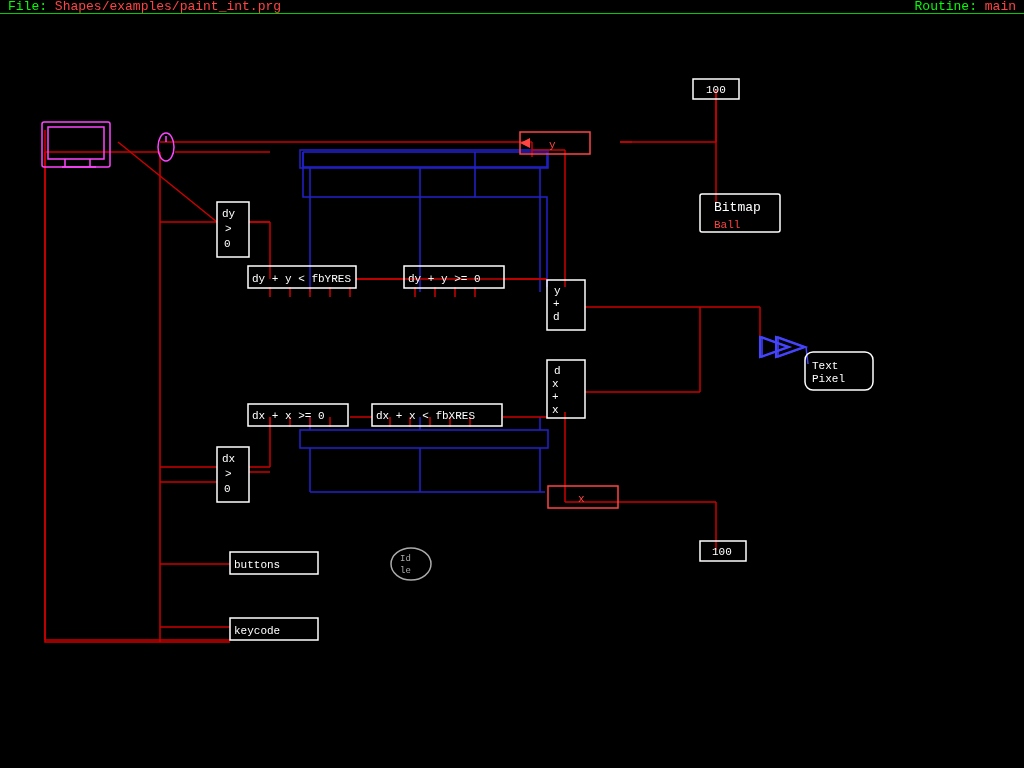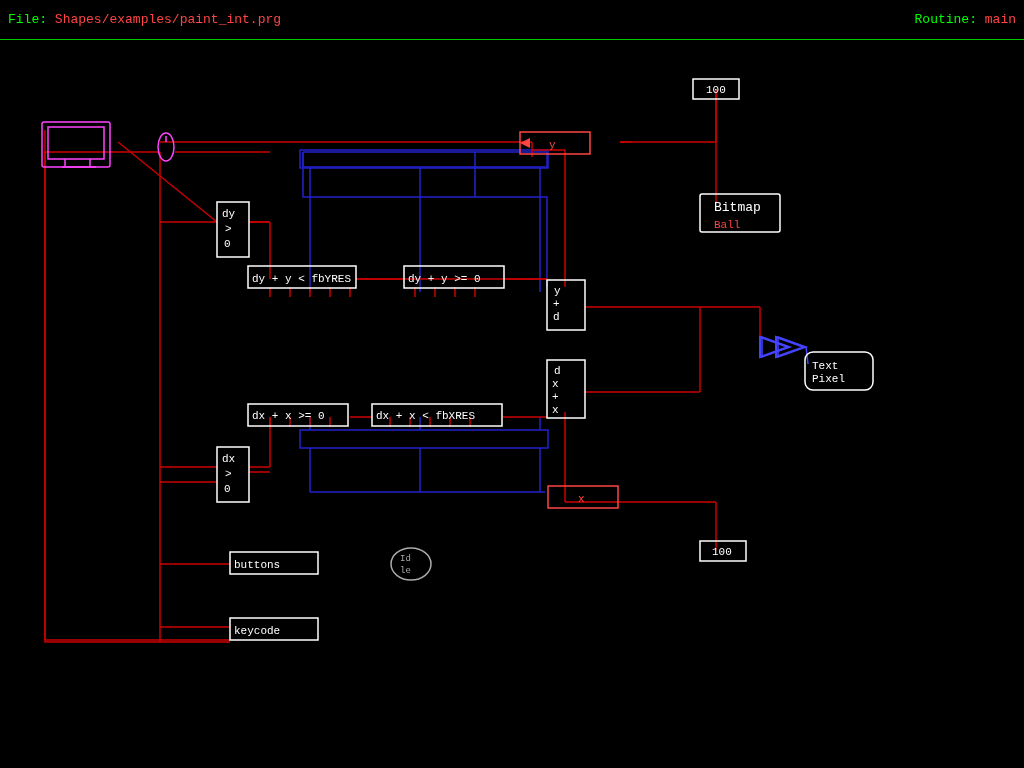--- a/index.html
+++ b/index.html
@@ -9,21 +9,21 @@
       height: 768px;
       overflow: hidden;
       font-family: 'Courier New', monospace;
       position: relative;
     }
 
     
     #topbar {
       position: absolute;
       top: 0; left: 0; right: 0;
-      height: 40px;
+      height: 14px;
       background: #000;
       border-bottom: 1px solid #00cc00;
       display: flex;
       align-items: center;
       justify-content: space-between;
       padding: 0 8px;
     }
     #topbar-left {
       color: #ff4444;
       font-size: 13px;

